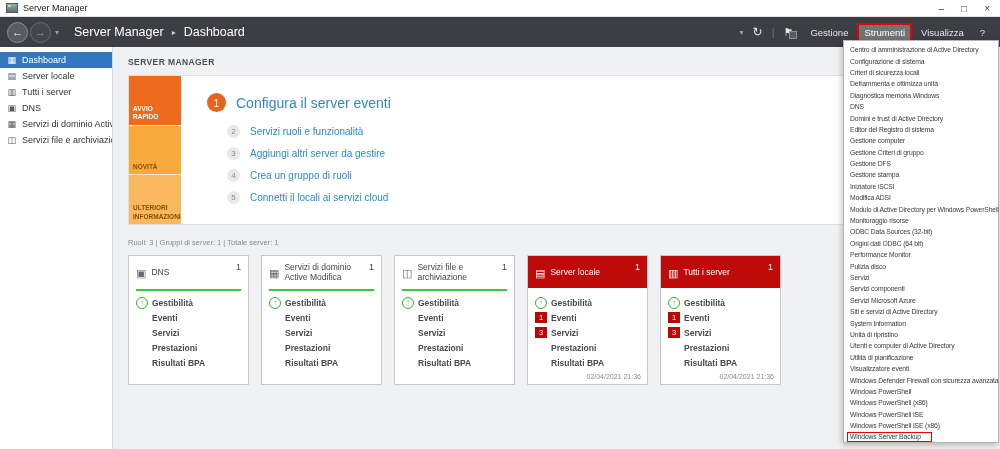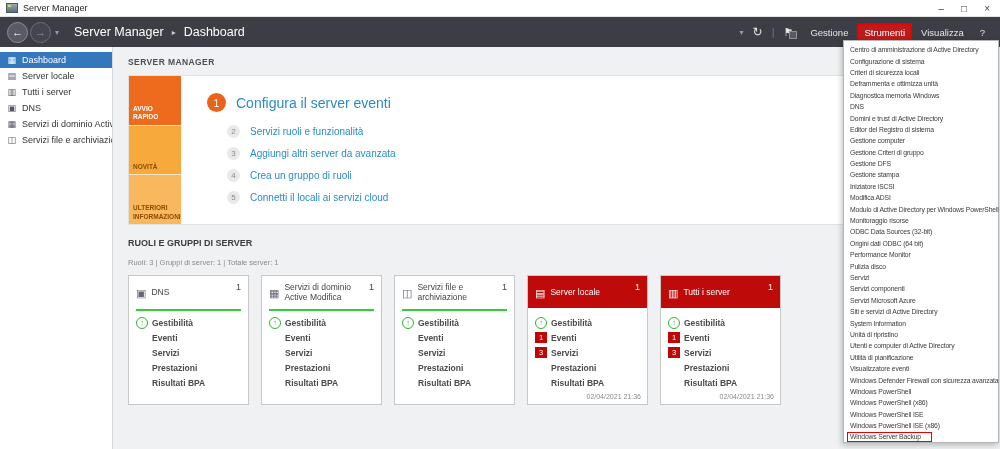--- a/index.html
+++ b/index.html
@@ -21,21 +21,21 @@
   .btn-circle.fwd{background:#45454e;color:#9a9aa3;border-color:#6d6d76;}
   .nav-caret{color:#9a9aa3;font-size:8px;margin-left:2px;}
   .breadcrumb{margin-left:15px;display:flex;align-items:center;gap:8px;font-size:12.5px;}
   .crumb-sep{font-size:8px;color:#cfcfcf;}
   .nav-right{margin-left:auto;display:flex;align-items:center;gap:9px;padding-right:10px;font-size:9.5px;color:#e6e6e6;}
   .refresh-icon{font-size:12px;}
   .nav-pipe{color:#73737d;font-size:11px;}
   .flag-icon{position:relative;font-size:11px;margin-right:3px;}
   .flag-icon::after{content:"";position:absolute;right:-4px;bottom:0;width:6px;height:6px;background:#5a5a64;border:1px solid #8e8e97;}
   .menu-btn{padding:2px 5px;white-space:nowrap;}
-  .menu-btn[data-active="true"]{background:#b91c1c;color:#fff;outline:2px solid #ea0000;}
+  .menu-btn[data-active="true"]{background:#737373;color:#fff;outline:2px solid #ea0000;}
 
   
   .content{display:flex;height:402px;}
   aside{width:113px;background:#ffffff;border-right:1px solid #d8d8d8;padding-top:5px;box-sizing:border-box;flex:none;}
   .side-item{height:16px;display:flex;align-items:center;padding:0 4px 0 6px;font-size:9px;color:#333;white-space:nowrap;overflow:hidden;}
   .side-item[data-selected="true"]{background:#3377bd;color:#fff;}
   .side-icon{width:12px;font-size:9px;color:#556;text-align:center;flex:none;margin-right:4px;}
   .side-item[data-selected="true"] .side-icon{color:#fff;}
   .side-suffix{margin-left:auto;font-size:7px;color:#556;}
 
@@ -203,37 +203,36 @@
               <span class="lbl">Configura il server eventi</span>
             </div>
 
             <div class="step">
               <span class="num">2</span>
               <span class="lbl">Servizi ruoli e funzionalità</span>
             </div>
 
             <div class="step">
               <span class="num">3</span>
-              <span class="lbl">Aggiungi altri server da avanzata</span>
+              <span class="lbl">Aggiungi altri server da gestire</span>
             </div>
 
             <div class="step">
               <span class="num">4</span>
               <span class="lbl">Crea un gruppo di ruoli</span>
             </div>
 
             <div class="step">
               <span class="num">5</span>
               <span class="lbl">Connetti il locali ai servizi cloud</span>
             </div>
           </div>
       </div>
 
       <div class="roles">
-        <div class="roles-title">RUOLI E GRUPPI DI SERVER</div>
         <div class="roles-sub">Ruoli: 3   |   Gruppi di server: 1   |   Totale server: 1</div>
         <div class="cards">
 
             <div class="card" data-variant="ok">
               <div class="card-head">
                 <span class="card-icon">▣</span>
                 <span class="card-title">DNS</span>
                 <span class="card-count">1</span>
               </div>
               <div class="greenline"></div>

